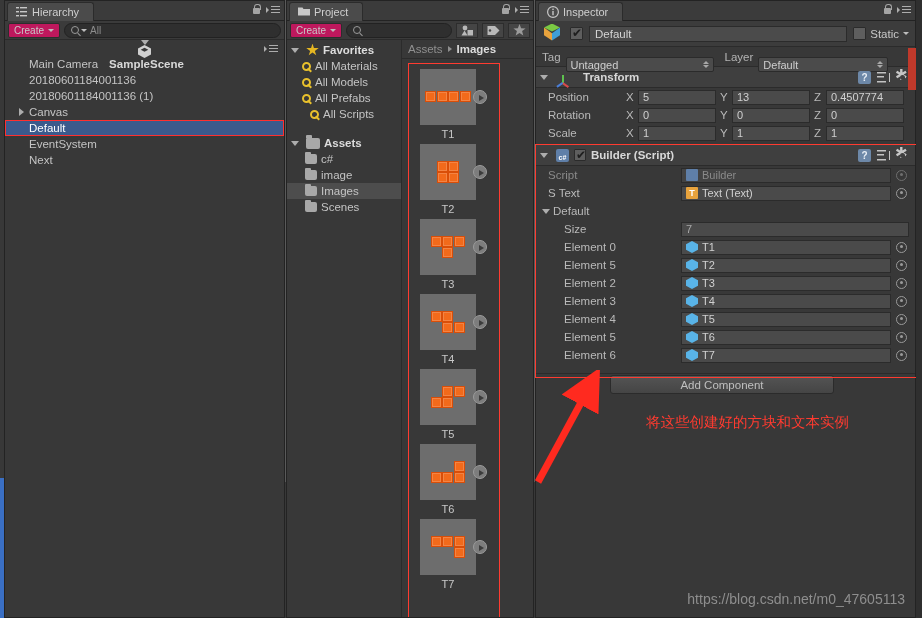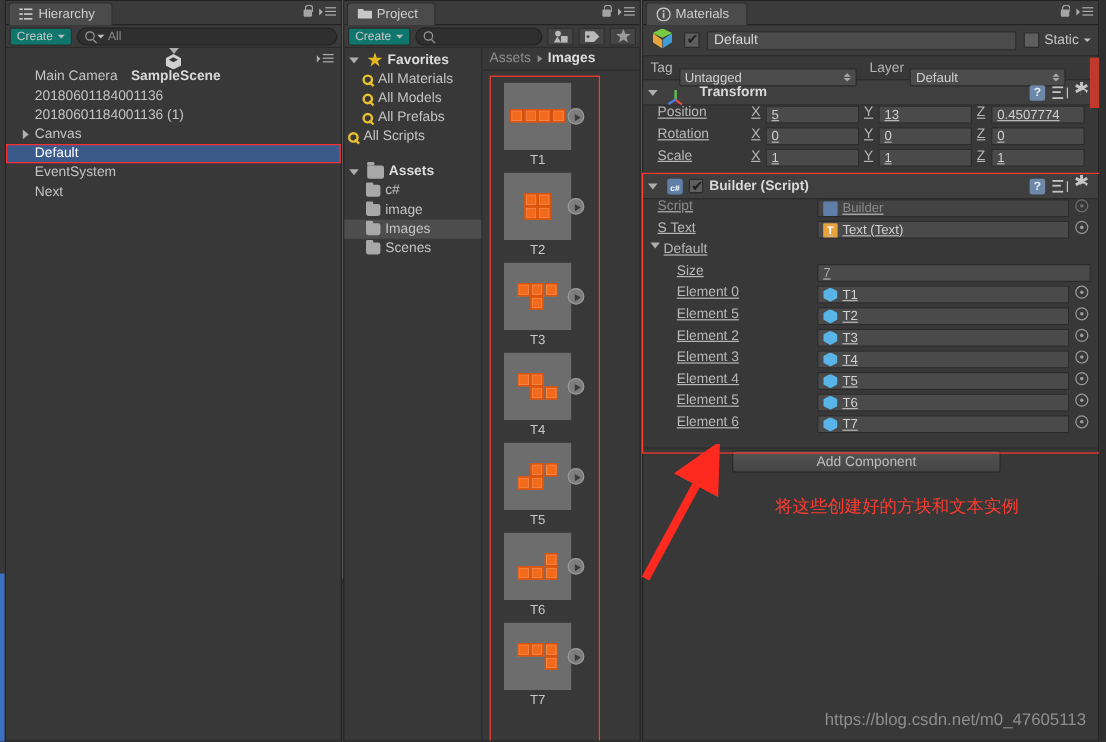--- a/index.html
+++ b/index.html
@@ -55,21 +55,21 @@
       linear-gradient(#c2c2c2,#c2c2c2) left 0 top 3px/9px 1.4px no-repeat,
       linear-gradient(#c2c2c2,#c2c2c2) left 0 top 6px/9px 1.4px no-repeat;
   }
 
   .toolbar {
     height: 19px; background: #3b3b3b; border-bottom: 1px solid #2b2b2b;
     display: flex; align-items: center; padding: 0 3px; gap: 4px;
   }
   .create-btn {
     display: flex; align-items: center; gap: 4px; height: 15px; padding: 0 5px;
-    background: #0f766e; border: 1px solid #2d2d2d; border-radius: 2px;
+    background: #be185d; border: 1px solid #2d2d2d; border-radius: 2px;
     color: #c8c8c8; font-size: 10px;
   }
   .caret-dn {
     width: 0; height: 0; border-left: 3px solid transparent; border-right: 3px solid transparent;
     border-top: 3.5px solid #bdbdbd;
   }
   .searchfield {
     flex: 1; height: 15px; background: #2f2f2f; border: 1px solid #222;
     border-radius: 8px; display: flex; align-items: center; padding: 0 6px; gap: 3px;
     color: #8d8d8d; font-size: 10px;
@@ -246,21 +246,21 @@
   .axis-ico i { position: absolute; left: 6px; bottom: 1px; width: 1.6px; height: 7px; transform-origin: bottom center; }
   .axis-ico i.g { background:#5ec24f; height:8px; }
   .axis-ico i.r { background:#d94a4a; transform: rotate(125deg); }
   .axis-ico i.b { background:#4a7fd9; transform: rotate(-125deg); }
   .cs-ico {
     width: 13px; height: 13px; background: #5f7fa8; border-radius: 2px;
     color: #fff; font-size: 7px; display:flex; align-items:flex-end; justify-content:center;
     font-weight: bold; padding-bottom:1px;
   }
 
-  .prop-row { height: 18px; display: flex; align-items: flex-start; font-size: 11.5px; text-decoration: underline; }
+  .prop-row { height: 18px; display: flex; align-items: center; font-size: 11.5px; }
   .prop-label { color: #b9b9b9; }
   .vec-field {
     height: 15px; background: #4a4a4a; border: 1px solid #2b2b2b;
     display: flex; align-items: center; padding-left: 4px; color: #d0d0d0; font-size: 11px;
   }
   .axis-letter { width: 12px; color: #b9b9b9; font-size: 11.5px; }
   .obj-field {
     height: 15px; background: #4a4a4a; border: 1px solid #2b2b2b;
     display: flex; align-items: center; gap: 4px; padding-left: 4px; color: #d0d0d0; font-size: 11px;
   }
@@ -440,21 +440,21 @@
           <span>All Materials</span>
         </div>
         <div class="p-row" style="padding-left:12px">
           <span class="magy"></span>
           <span>All Models</span>
         </div>
         <div class="p-row" style="padding-left:12px">
           <span class="magy"></span>
           <span>All Prefabs</span>
         </div>
-        <div class="p-row" style="padding-left:0">
+        <div class="p-row" style="padding-left:20px">
           <span class="magy"></span>
           <span>All Scripts</span>
         </div>
 
         <div style="height:13px"></div>
 
         <div class="p-row head">
           <span class="tri"></span>
           <span class="folder"></span>
           <span>Assets</span>
@@ -585,21 +585,21 @@
   <div class="panel" id="inspector">
     <div class="tabstrip">
       <div class="tab">
         <span class="tabico">
           <svg width="12" height="12" viewBox="0 0 12 12">
             <circle cx="6" cy="6" r="5.4" fill="none" stroke="#c8c8c8" stroke-width="1.2"></circle>
             <rect x="5.3" y="5" width="1.4" height="4.2" fill="#c8c8c8"></rect>
             <rect x="5.3" y="2.6" width="1.4" height="1.5" fill="#c8c8c8"></rect>
           </svg>
         </span>
-        <span>Materials</span>
+        <span>Inspector</span>
       </div>
       <div class="strip-right">
         <span class="lock-ico"></span>
         <span class="burger"></span>
       </div>
     </div>
 
     <div class="insp-head">
       <span class="cube-ico">
         <i class="top"></i>

